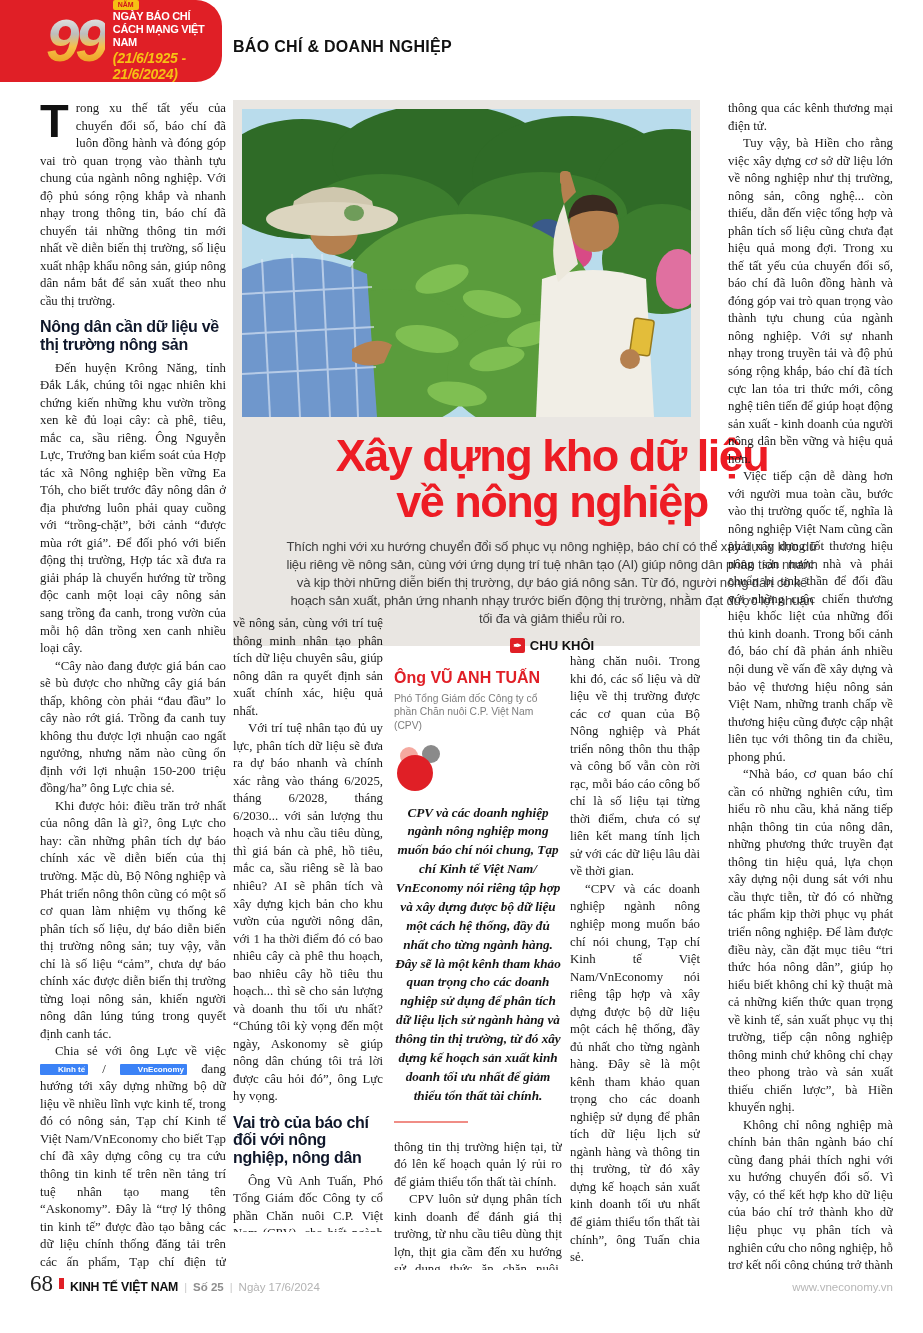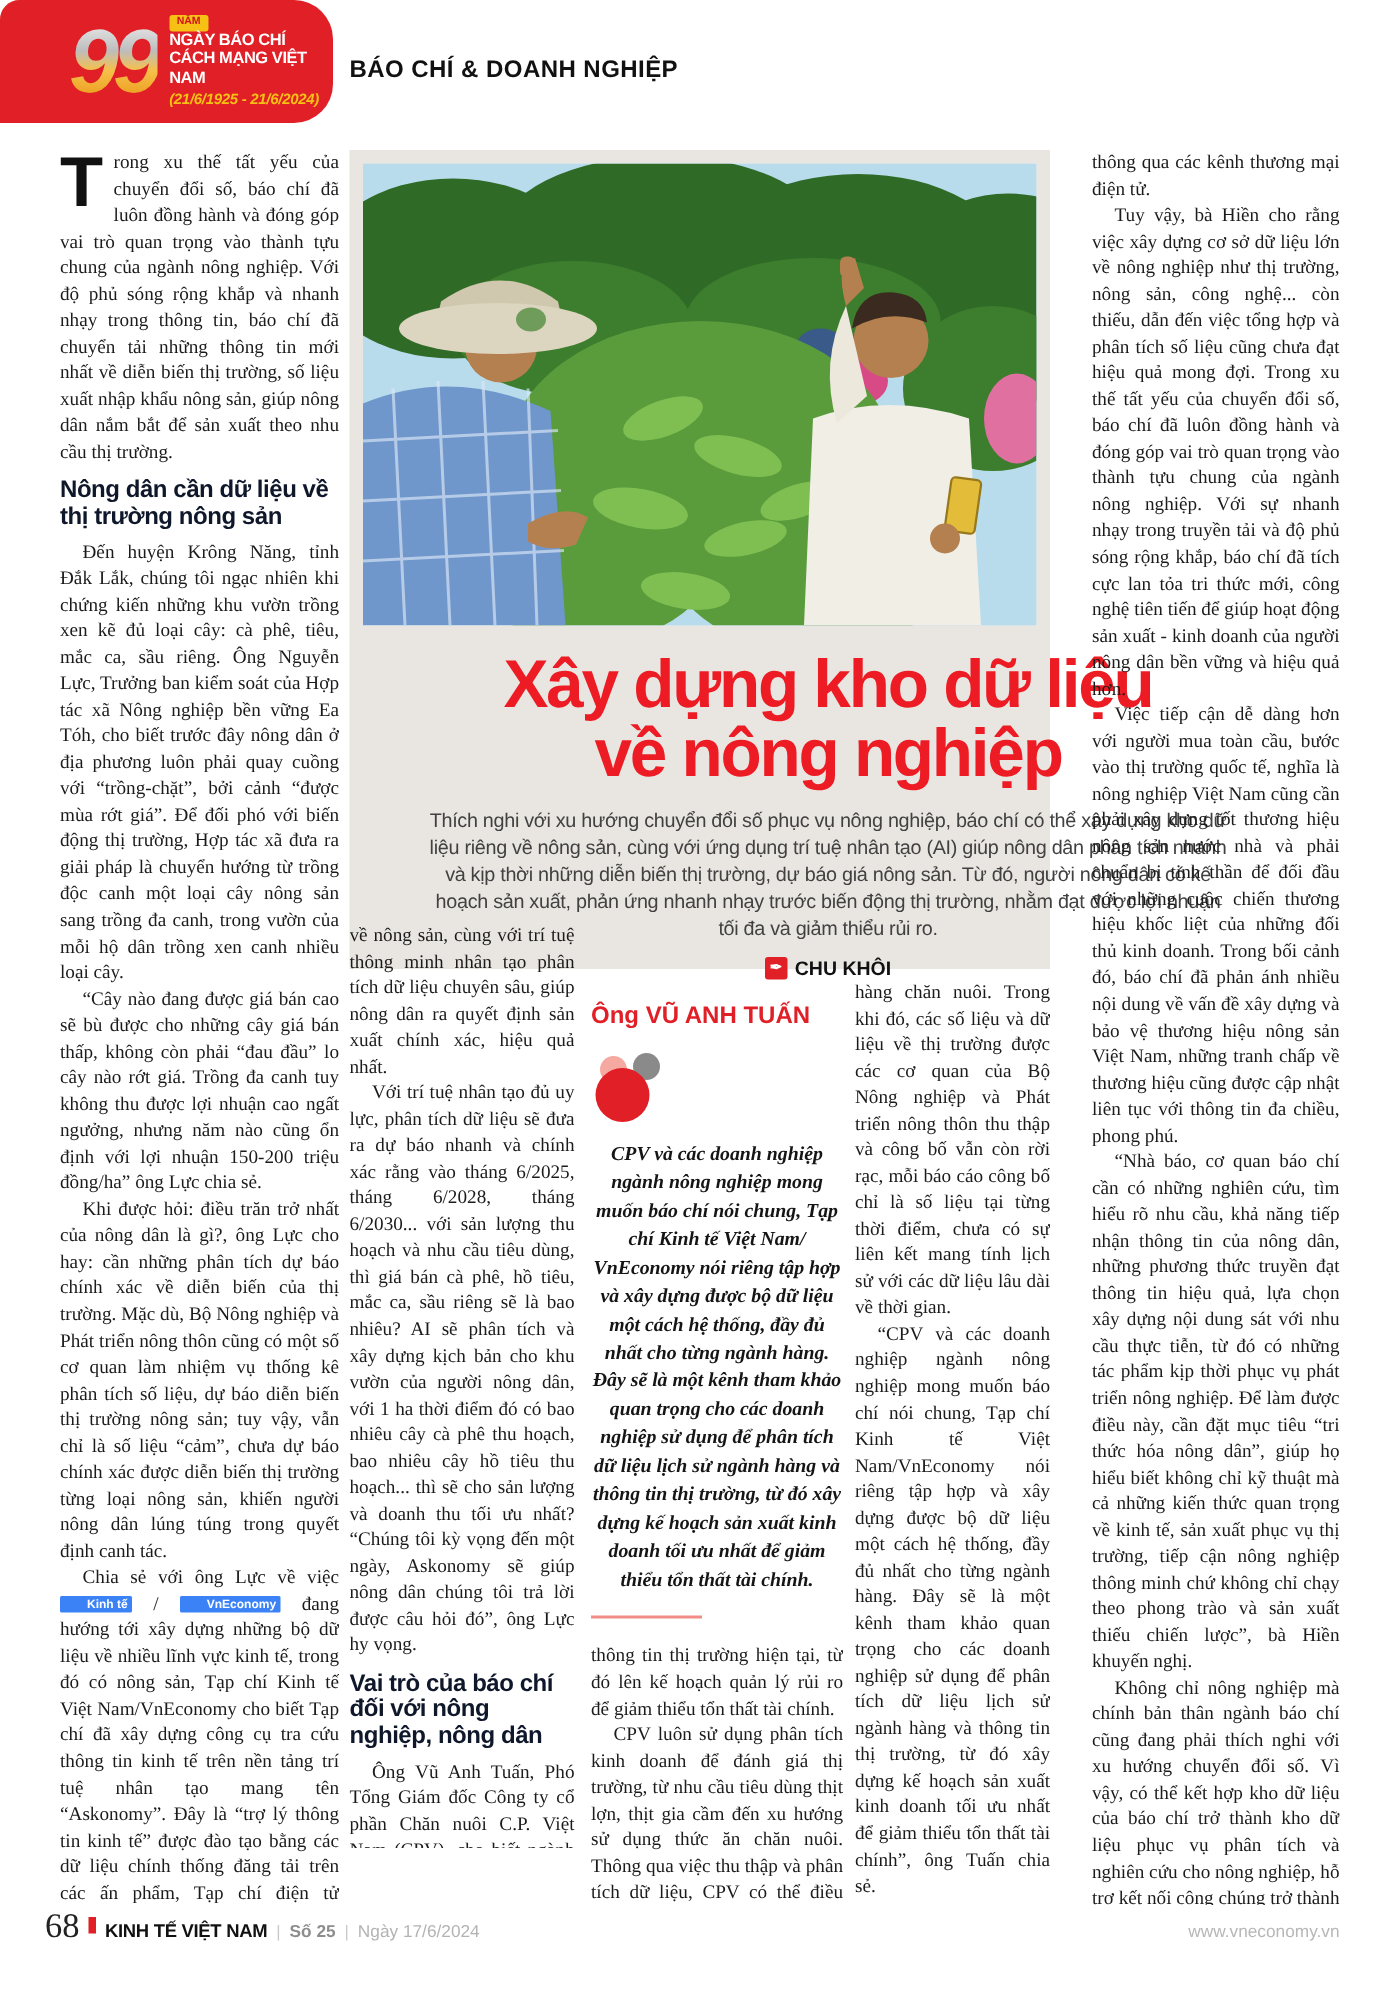--- a/index.html
+++ b/index.html
@@ -1,31 +1,31 @@
 <!DOCTYPE html>
 <html lang="vi"><head>
 <meta charset="utf-8">
 <style>
   html,body{margin:0;padding:0;background:#fff;}
   .page{position:relative;width:923px;height:1333px;background:#ffffff;overflow:hidden;
-        font-family:"Liberation Serif",serif;color:#1b1b1b;border-radius:13px;}
+        font-family:"Liberation Serif",serif;color:#1b1b1b;}
 
   
   .badge{position:absolute;left:0;top:0;width:222px;height:82px;background:#e01f26;
          border-radius:0 26px 26px 0;display:flex;align-items:center;padding-left:46px;box-sizing:border-box;}
   .badge-99{font-family:"Liberation Sans",sans-serif;font-weight:bold;font-style:italic;font-size:60px;line-height:1;
             background:linear-gradient(180deg,#f2f2f2 0%,#bdbdbd 38%,#f6c04a 60%,#e8920f 100%);
             -webkit-background-clip:text;background-clip:text;color:transparent;letter-spacing:-4px;}
   .badge-right{margin-left:8px;display:flex;flex-direction:column;align-items:flex-start;}
   .badge-nam{background:#f6c014;color:#d0121c;font-family:"Liberation Sans",sans-serif;font-weight:bold;
              font-size:7px;padding:1px 5px;border-radius:2px;line-height:1.2;}
   .badge-line{color:#fff;font-family:"Liberation Sans",sans-serif;font-weight:bold;font-size:11px;
               line-height:1.15;letter-spacing:-0.3px;}
   .badge-dates{color:#f6c014;font-family:"Liberation Sans",sans-serif;font-style:italic;font-weight:bold;
-               font-size:10px;margin-top:2px;letter-spacing:-0.2px;}
+               font-size:14px;margin-top:2px;letter-spacing:-0.2px;}
 
   
   .section-header{position:absolute;left:233px;top:38px;font-family:"Liberation Sans",sans-serif;
                   font-weight:bold;font-size:16px;color:#111;letter-spacing:0.3px;}
 
   
   .col{position:absolute;text-align:justify;font-size:12.8px;line-height:1.37;overflow:hidden;}
   .col p{margin:0;text-indent:15px;}
   .col p.noindent{text-indent:0;}
   .subhead{font-family:"Liberation Sans",sans-serif;font-weight:bold;font-size:16px;line-height:1.1;
@@ -178,20 +178,21 @@
   <div class="col" style="left:233px;top:615px;width:150px;height:617px;">
     <p class="noindent">về nông sản, cùng với trí tuệ thông minh nhân tạo phân tích dữ liệu chuyên sâu, giúp nông dân ra quyết định sản xuất chính xác, hiệu quả nhất.</p>
     <p>Với trí tuệ nhân tạo đủ uy lực, phân tích dữ liệu sẽ đưa ra dự báo nhanh và chính xác rằng vào tháng 6/2025, tháng 6/2028, tháng 6/2030... với sản lượng thu hoạch và nhu cầu tiêu dùng, thì giá bán cà phê, hồ tiêu, mắc ca, sầu riêng sẽ là bao nhiêu? AI sẽ phân tích và xây dựng kịch bản cho khu vườn của người nông dân, với 1 ha thời điểm đó có bao nhiêu cây cà phê thu hoạch, bao nhiêu cây hồ tiêu thu hoạch... thì sẽ cho sản lượng và doanh thu tối ưu nhất? “Chúng tôi kỳ vọng đến một ngày, Askonomy sẽ giúp nông dân chúng tôi trả lời được câu hỏi đó”, ông Lực hy vọng.</p>
     <div class="subhead">Vai trò của báo chí đối với nông nghiệp, nông dân</div>
     <p>Ông Vũ Anh Tuấn, Phó Tổng Giám đốc Công ty cổ phần Chăn nuôi C.P. Việt Nam (CPV), cho biết ngành nông nghiệp có những rủi ro cố hữu liên quan đến điều kiện thời tiết, dịch bệnh ảnh hưởng đến năng suất cây trồng vật nuôi; biến động giá cả hàng hóa nông sản và vật tư đầu vào ảnh hưởng đến lợi nhuận. Các nhà sản xuất, kinh doanh nông sản cần xác định những rủi ro này bằng cách phân tích dữ liệu lịch sử và</p>
   </div>
 
   <div class="col" style="left:394px;top:653px;width:168px;height:617px;">
     <div>
       <div class="quote-name">Ông VŨ ANH TUẤN</div>
+      <div class="quote-title">Phó Tổng Giám đốc Công ty cổ phần Chăn nuôi C.P. Việt Nam (CPV)</div>
       <div class="quote-icon">
         <svg width="54" height="48" viewBox="0 0 54 48" xmlns="http://www.w3.org/2000/svg">
           <circle cx="15" cy="12" r="9" fill="#f5a9a0"></circle>
           <circle cx="37" cy="10" r="9" fill="#8a8a8a"></circle>
           <circle cx="21" cy="29" r="18" fill="#e01f26"></circle>
         </svg>
       </div>
       <div class="quote-text">CPV và các doanh nghiệp ngành nông nghiệp mong muốn báo chí nói chung, Tạp chí Kinh tế Việt Nam/ VnEconomy nói riêng tập hợp và xây dựng được bộ dữ liệu một cách hệ thống, đầy đủ nhất cho từng ngành hàng. Đây sẽ là một kênh tham khảo quan trọng cho các doanh nghiệp sử dụng để phân tích dữ liệu lịch sử ngành hàng và thông tin thị trường, từ đó xây dựng kế hoạch sản xuất kinh doanh tối ưu nhất để giảm thiểu tổn thất tài chính.</div>
       <div class="quote-divider"></div>
     </div>

